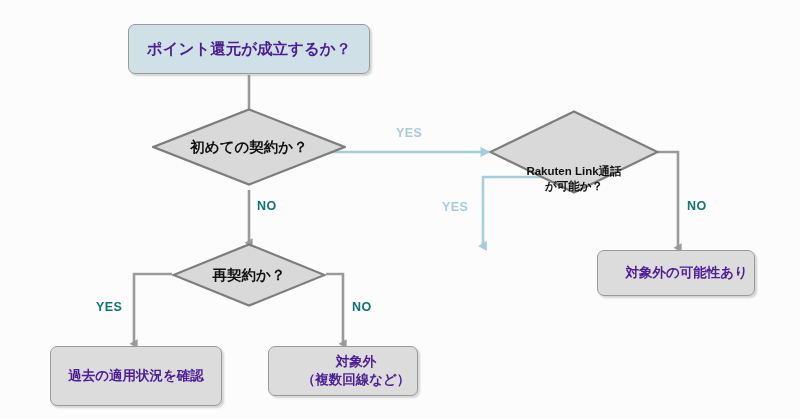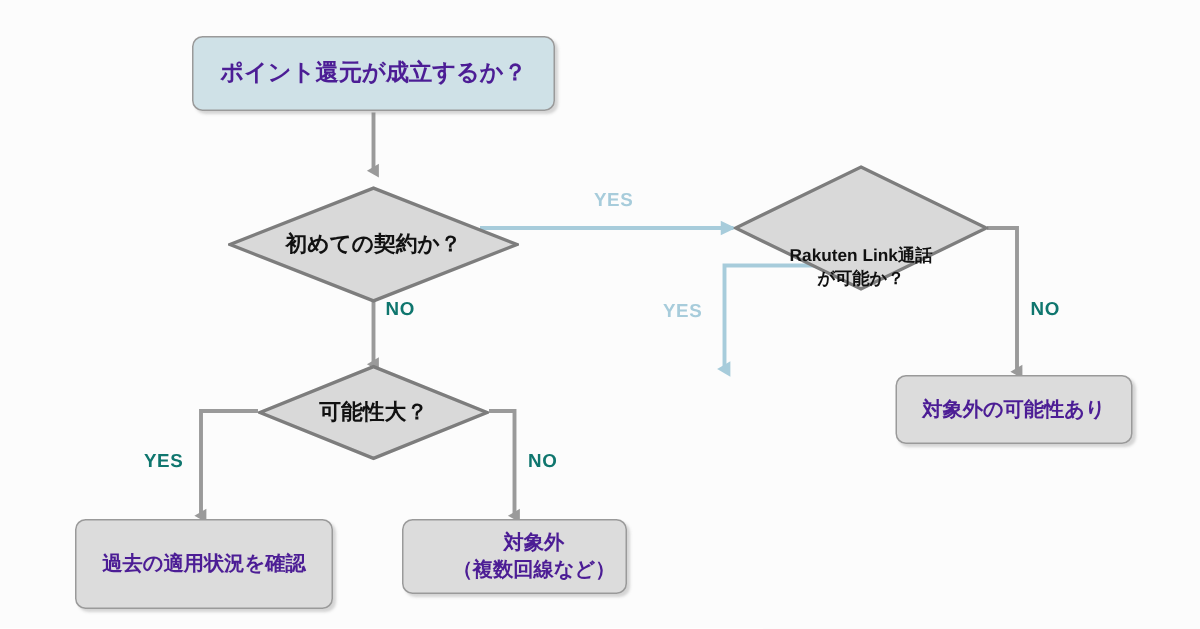--- a/index.html
+++ b/index.html
@@ -120,44 +120,44 @@
 
     <path d="M172,274 L134,274 L134,344" stroke="#9a9a9a" stroke-width="2.6" fill="none" stroke-linejoin="miter" marker-end="url(#arrow-gray)"></path>
 
     <path d="M326,274 L343,274 L343,344" stroke="#9a9a9a" stroke-width="2.6" fill="none" stroke-linejoin="miter" marker-end="url(#arrow-gray)"></path>
   </svg>
 
   <div class="node box blue" style="left:128px; top:24px; width:242px; height:50px; font-size:15.5px;">
     <span class="label">ポイント還元が成立するか？</span>
   </div>
 
-  <div class="node diamond jp" style="left:152px; top:124px; width:194px; height:78px; font-size:14.5px;">
+  <div class="node diamond jp" style="left:152px; top:108px; width:194px; height:78px; font-size:14.5px;">
     <svg class="shape" viewBox="0 0 194 78" preserveAspectRatio="none">
       <polygon points="97,1.4 192.6,39 97,76.6 1.4,39" fill="#d9d9d9" stroke="#7d7d7d" stroke-width="2.2"></polygon>
     </svg>
     <span class="label">初めての契約か？</span>
   </div>
 
   <div class="node diamond" style="left:489px; top:110px; width:170px; height:84px; font-size:11.5px;align-items:flex-end;">
     <svg class="shape" viewBox="0 0 170 84" preserveAspectRatio="none">
       <polygon points="85,1.4 168.6,42 85,82.6 1.4,42" fill="#d9d9d9" stroke="#7d7d7d" stroke-width="2.2"></polygon>
     </svg>
     <span class="label">Rakuten Link通話
 が可能か？</span>
   </div>
 
   <div class="node diamond jp" style="left:172px; top:243px; width:154px; height:64px; font-size:14.5px;">
     <svg class="shape" viewBox="0 0 154 64" preserveAspectRatio="none">
       <polygon points="77,1.4 152.6,32 77,62.6 1.4,32" fill="#d9d9d9" stroke="#7d7d7d" stroke-width="2.2"></polygon>
     </svg>
-    <span class="label">可能性大？</span>
+    <span class="label">再契約か？</span>
   </div>
 
 
-  <div class="node box gray" style="left:597px; top:250px; width:158px; height:46px; font-size:13.5px;">
+  <div class="node box gray" style="left:597px; top:250px; width:158px; height:46px; font-size:13.5px;justify-content:flex-end;">
     <span class="label">対象外の可能性あり</span>
   </div>
 
   <div class="node box gray" style="left:50px; top:346px; width:172px; height:60px; font-size:13.5px;">
     <span class="label">過去の適用状況を確認</span>
   </div>
 
   <div class="node box gray" style="left:268px; top:346px; width:150px; height:50px; font-size:13.5px;padding-left:26px;">
     <span class="label">対象外
 （複数回線など）</span>

